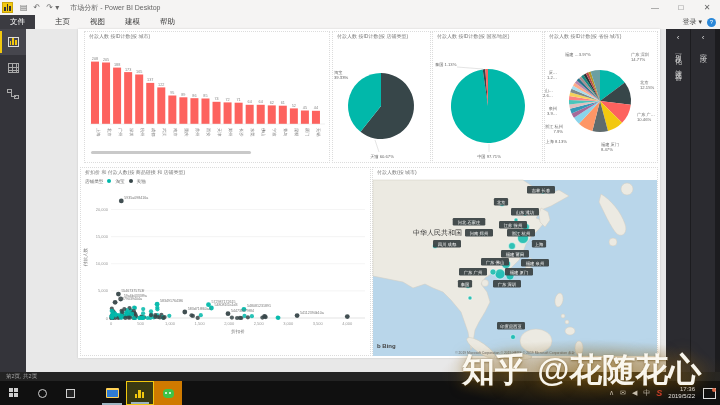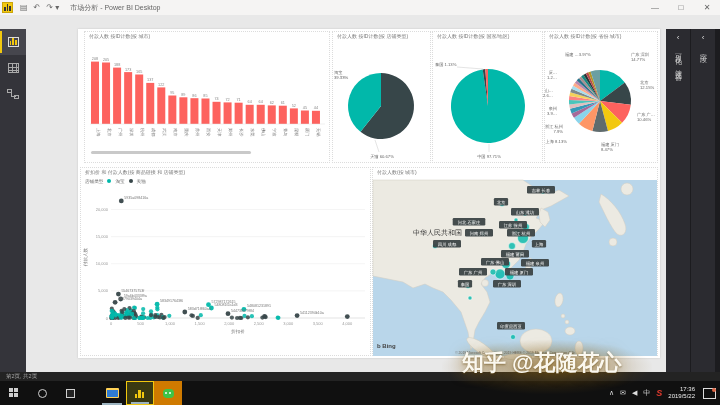--- a/index.html
+++ b/index.html
@@ -89,21 +89,21 @@
   .wechat-bub::before,.wechat-bub::after{content:'';position:absolute;top:3px;width:2px;height:2px;border-radius:50%;background:#fff;}
   .wechat-bub::before{left:2.5px;} .wechat-bub::after{right:2.5px;}
   .tray{position:absolute;right:0;top:0;height:24px;display:flex;align-items:center;gap:6px;padding-right:4px;color:#ddd;}
   .tray .t-ico{font-size:7px;color:#ddd;}
   .tray .sogou{color:#e23a2e;font-weight:bold;font-style:italic;font-size:9px;}
   .clockbox{text-align:right;font-size:6px;line-height:7px;color:#eee;}
   .action-center{width:13px;height:11px;border:1px solid #ddd;position:relative;margin-left:2px;}
   .action-center::after{content:'';position:absolute;right:-1px;top:-1px;width:4px;height:4px;border-radius:50%;background:#d64;}
 
   
-  .watermark{position:absolute;left:462px;top:348px;z-index:20;font-size:22px;font-weight:bold;color:rgba(255,253,246,.96);white-space:nowrap;
+  .watermark{position:absolute;left:462px;top:348px;z-index:20;font-size:33px;font-weight:bold;color:rgba(255,253,246,.96);white-space:nowrap;
     text-shadow:0 1px 2px rgba(90,60,0,.55), 0 0 14px rgba(150,105,20,.65);}
   .watermark::before{content:'';position:absolute;left:-20px;top:-8px;right:-30px;bottom:-16px;z-index:-1;
     background:radial-gradient(ellipse at center, rgba(120,85,15,.55), rgba(0,0,0,0) 72%);}
 </style>
 </head>
 <body>
 
 <div class="screen">
 
   <div class="titlebar">
@@ -116,20 +116,31 @@
     <span class="qa-btn">↶</span>
     <span class="qa-btn">↷ ▾</span>
     <span class="win-title">市场分析 - Power BI Desktop</span>
     <div class="win-controls">
       <span>—</span>
       <span>□</span>
       <span>✕</span>
     </div>
   </div>
 
+  <div class="menubar">
+    <div class="file-btn">文件</div>
+    <div class="menu-tab">主页</div>
+    <div class="menu-tab">视图</div>
+    <div class="menu-tab">建模</div>
+    <div class="menu-tab">帮助</div>
+    <div class="menu-right">
+      <span><span>登录</span> <span>▾</span></span>
+      <span class="help-circ">?</span>
+    </div>
+  </div>
 
   <div class="leftrail">
     <div class="rail-item active">
       <span class="ico-report">
           <i style="height:4px"></i>
           <i style="height:7px"></i>
           <i style="height:5px"></i>
         </span>
     </div>
     <div class="rail-item">

